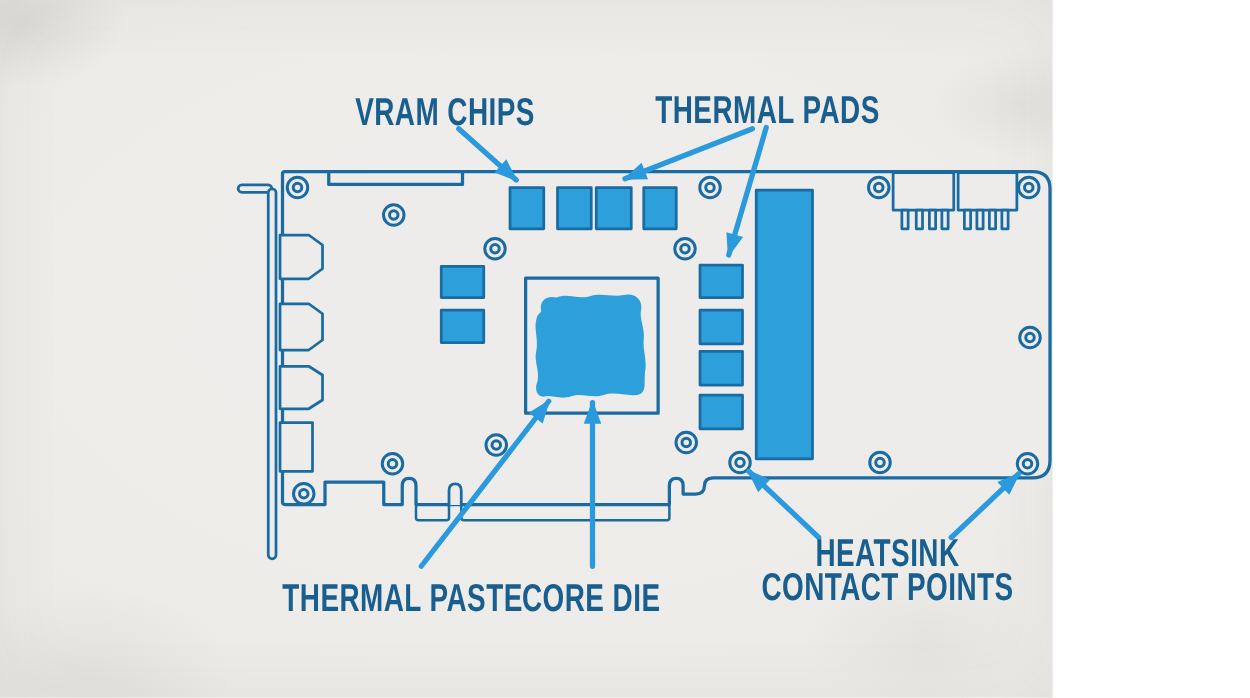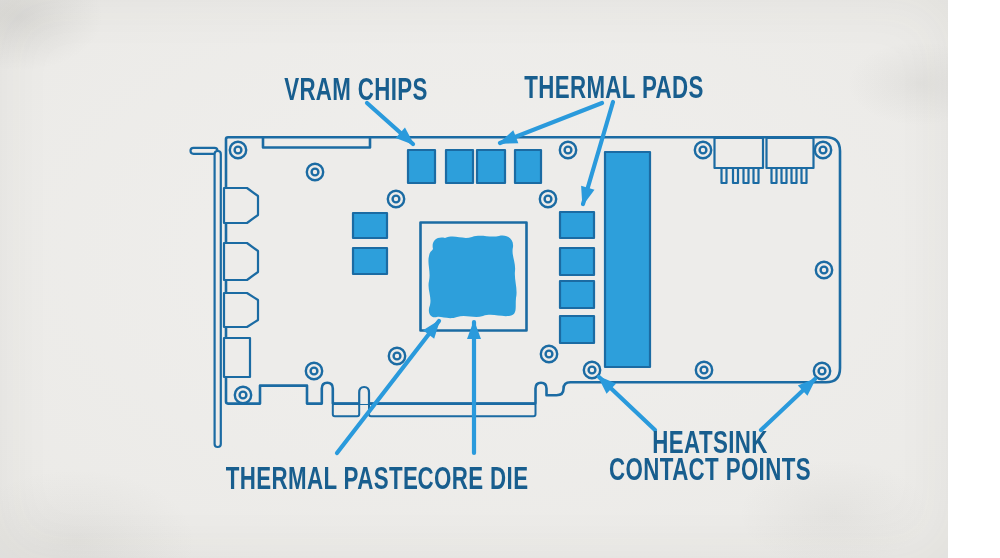--- a/index.html
+++ b/index.html
@@ -1,21 +1,21 @@
 <!DOCTYPE html>
 <html style="--bg: #ebeae7; --board: #edecea; --line: #1b6ba3; --fill: #2d9fdb; --arrow: #2a9adc; --text: #185e8e;"><head>
 <meta charset="utf-8">
 <style>
   :root{
     --bg:#ebeae7; --board:#edecea; --line:#1b6ba3; --fill:#2d9fdb;
     --arrow:#2a9adc; --text:#185e8e;
   }
   html,body{margin:0;padding:0;}
   .stage{
-    position:relative; width:948px; height:558px; overflow:hidden;
+    position:relative; width:842px; height:558px; overflow:hidden;
     font-family:"Liberation Sans",sans-serif;
     background:
       radial-gradient(140px 90px at 2% 3%, rgba(100,100,96,.12), transparent 60%),
       radial-gradient(120px 70px at 97% 15%, rgba(100,100,96,.08), transparent 60%),
       radial-gradient(200px 120px at 8% 97%, rgba(100,100,96,.07), transparent 60%),
       radial-gradient(160px 90px at 88% 92%, rgba(100,100,96,.06), transparent 60%),
       radial-gradient(900px 520px at 50% 45%, #f0efed 0%, var(--bg) 75%);
     box-shadow: inset 0 0 60px rgba(60,60,55,.06);
   }
   .art{position:absolute; left:0; top:0;}

